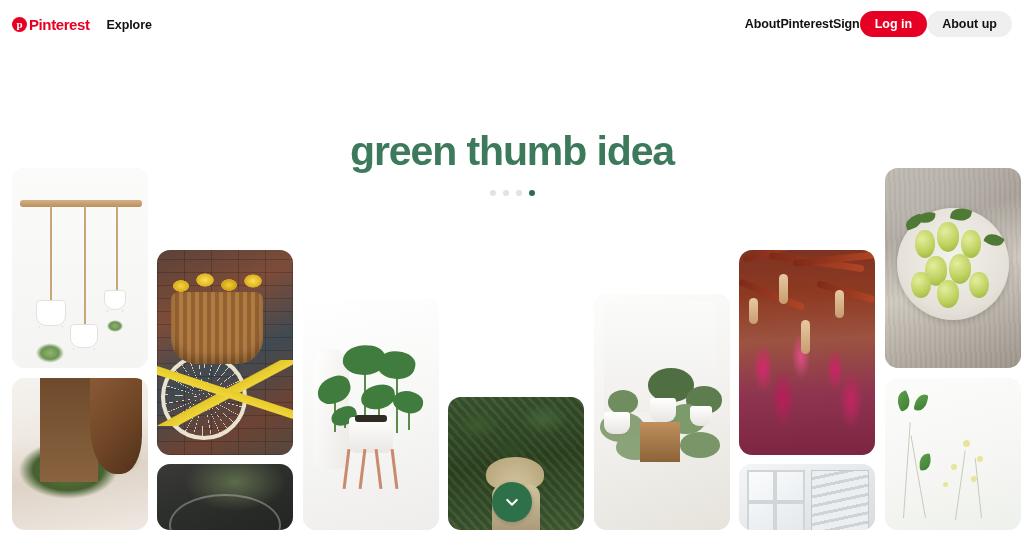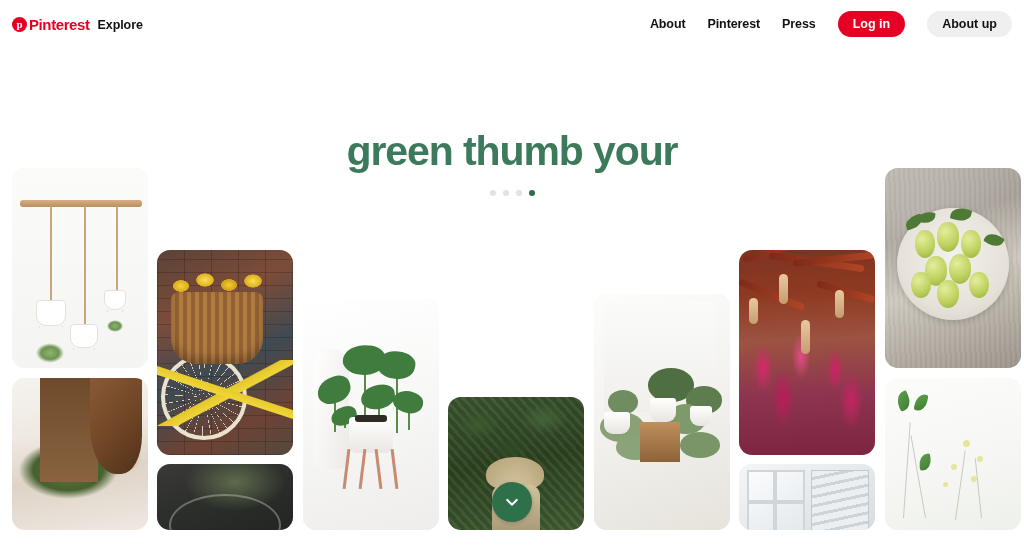--- a/index.html
+++ b/index.html
@@ -20,27 +20,27 @@
   .brand-mark {
     width:15px; height:15px; border-radius:50%; background:#e60023;
     display:flex; align-items:center; justify-content:center;
     color:#fff; font-size:11px; font-weight:bold; line-height:1;
     font-family:"Liberation Serif", serif;
   }
   .brand-word {
     margin-left:2px; color:#e60023; font-size:15px; font-weight:bold;
     letter-spacing:-0.4px;
   }
-  .nav-left { margin-left:8px; }
+  .nav-left { margin-left:17px; }
   .nav-link {
     font-size:12.5px; font-weight:bold; color:#111111; cursor:pointer;
     letter-spacing:-0.1px;
   }
   .nav-right {
-    margin-left:auto; display:flex; align-items:center; gap:22px; margin-right:12px;
+    margin-left:auto; display:flex; align-items:center; margin-right:12px;
   }
   .btn {
     border:none; border-radius:22px; font-size:12.5px; font-weight:bold;
     cursor:pointer; font-family:"Liberation Sans", sans-serif;
     padding:7px 15px; line-height:1;
   }
   .btn-login { background:#e60023; color:#ffffff; }
   .btn-signup { background:#efefef; color:#111111; }
 
   
@@ -308,28 +308,28 @@
     <div class="brand">
       <span class="brand-mark">p</span>
       <span class="brand-word">Pinterest</span>
     </div>
     <div class="nav-left">
       <span class="nav-link">Explore</span>
     </div>
     <div class="nav-right">
       <span class="nav-link">About</span>
       <span class="nav-link">Pinterest</span>
-      <span class="nav-link">Press</span>
+      <span class="nav-link">Sign</span>
       <button class="btn btn-login">Log in</button>
       <button class="btn btn-signup">About up</button>
     </div>
   </div>
 
   <div class="hero">
-    <div class="hero-line2">green thumb your</div>
+    <div class="hero-line2">green thumb idea</div>
     <div class="dots" id="dots">
         <span class="dot"></span>
         <span class="dot"></span>
         <span class="dot"></span>
         <span class="dot active"></span>
       </div>
   </div>
 
   <div class="grid" id="grid">
       <div class="col" style="left: 12px; top: 0px; height: 558px;">

